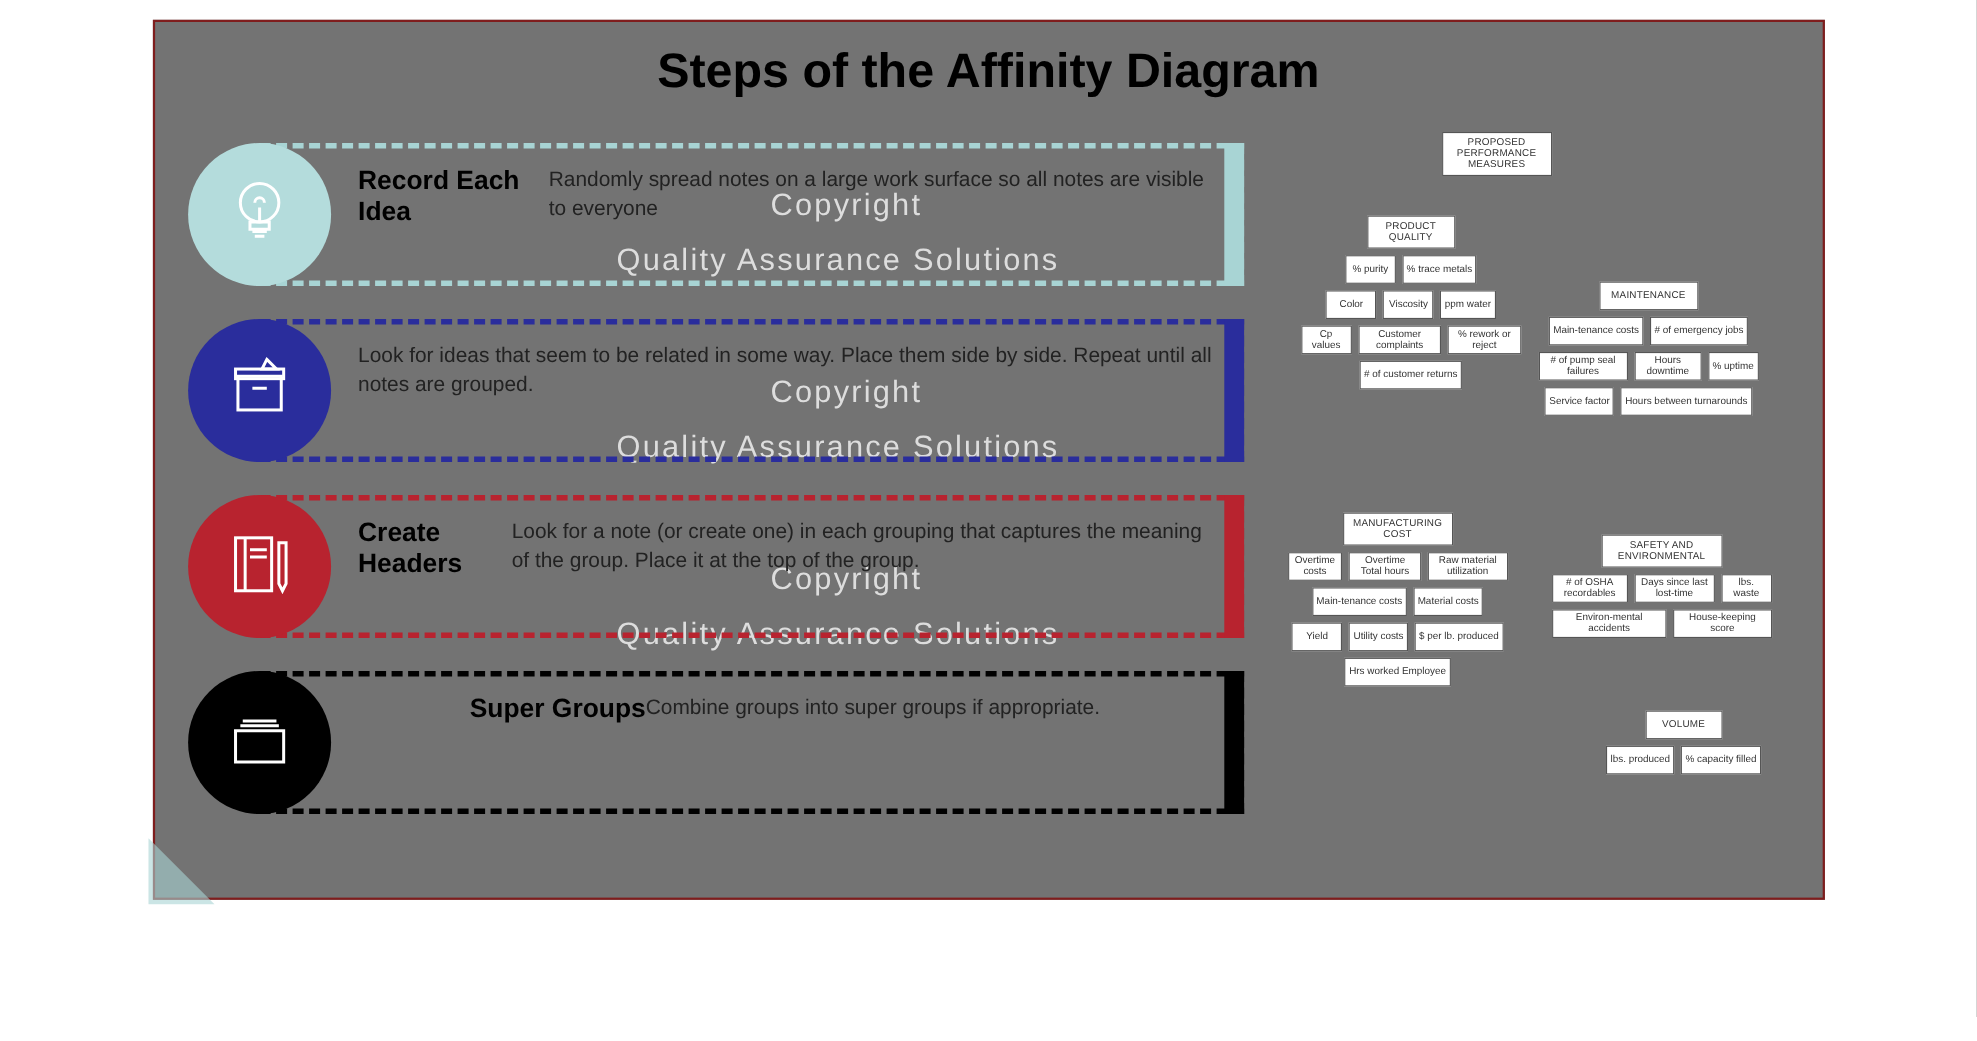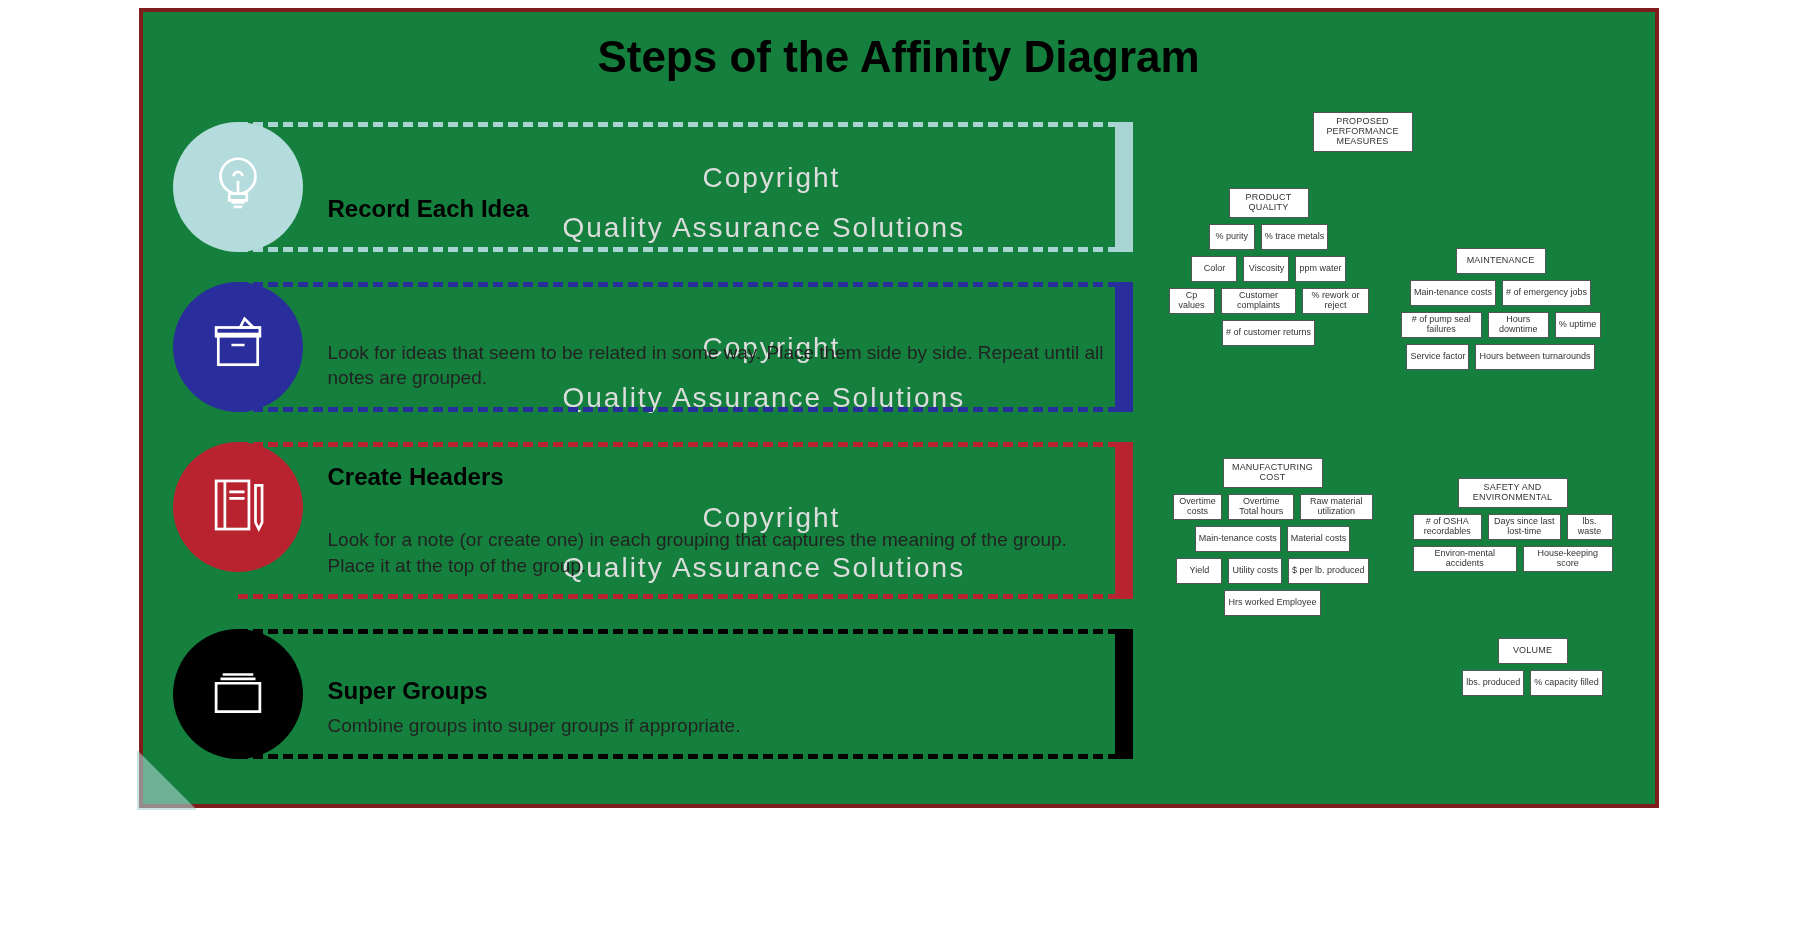--- a/index.html
+++ b/index.html
@@ -1,24 +1,24 @@
 <!DOCTYPE html>
 <html><head>
 <meta charset="utf-8">
 <style>
 * { box-sizing: border-box; margin: 0; padding: 0; }
 body { font-family: "Segoe UI", Arial, sans-serif; background: #fff; width: 1797px; height: 946px; overflow: hidden; position: relative; }
-.frame { border: 4px solid #7f1d1d; width: 1520px; height: 800px; margin: 8px auto; position: relative; background: #15803d; padding: 20px 30px; }
+.frame { border: 2px solid #7f1d1d; width: 1520px; height: 800px; margin: 18px auto; position: relative; background: #737373; padding: 20px 30px; }
 .title { font-size: 44px; font-weight: 700; text-align: center; margin-bottom: 30px; }
 .content { display: flex; gap: 20px; }
 .steps { flex: 0 0 960px; display: flex; flex-direction: column; gap: 30px; padding-top: 10px; }
 .step { position: relative; display: flex; align-items: flex-start; min-height: 130px; }
 .circle { width: 130px; height: 130px; border-radius: 50%; flex: 0 0 130px; display: flex; align-items: center; justify-content: center; position: relative; z-index: 2; }
 .circle svg { width: 70px; height: 70px; }
-.step-body { flex: 1; padding: 16px 24px 16px 90px; margin-left: -65px; border: 5px dashed; border-left: none; position: relative; min-height: 130px; display: flex; flex-direction: column; justify-content: flex-end; }
+.step-body { flex: 1; padding: 16px 24px 16px 90px; margin-left: -65px; border: 5px dashed; border-left: none; position: relative; min-height: 130px; display: flex; justify-content: center; }
 .step-body::after { content: ""; position: absolute; right: -5px; top: -5px; bottom: -5px; width: 18px; }
 .step-title { font-size: 24px; font-weight: 700; margin-bottom: 8px; }
 .step-desc { font-size: 19px; line-height: 1.35; color: #222; }
 .c-teal { background: #b4dcdc; } .b-teal { border-color: #a8d4d4; } .b-teal::after { background: #a8d4d4; }
 .c-blue { background: #2a2d9c; } .b-blue { border-color: #2a2d9c; } .b-blue::after { background: #2a2d9c; }
 .c-red  { background: #b8232f; } .b-red  { border-color: #b8232f; gap: 28px; } .b-red::after  { background: #b8232f; }
 .c-black{ background: #000;    } .b-black{ border-color: #000;    } .b-black::after{ background: #000; }
 
 .example { flex: 1; font-size: 10px; color: #333; position: relative; padding-top: 10px; }
 .ex-group { position: absolute; }
@@ -53,20 +53,21 @@
           <span>
             <svg viewBox="0 0 64 64" fill="none" stroke="#fff" stroke-width="2.5">
               <circle cx="32" cy="24" r="16"></circle>
                 <path d="M24 40h16v6H24zM26 48h12M28 52h8"></path>
               <path d="M32 28v12M28 24a4 4 0 018 0"></path>
             </svg>
           </span>
         </div>
         <div class="step-body b-teal">
           <div class="step-title">Record Each Idea</div>
+          <div class="step-desc">Randomly spread notes on a large work surface so all notes are visible to everyone</div>
         </div>
       </div>
 
       <div class="step">
         <div class="circle c-blue">
           <span>
             <svg viewBox="0 0 64 64" fill="none" stroke="#fff" stroke-width="2.5">
               <rect x="14" y="22" width="36" height="28"></rect>
                 <rect x="12" y="16" width="40" height="8"></rect>
               <path d="M26 32h12M38 8l8 8h-12l4-8z"></path>
@@ -109,21 +110,21 @@
       </div>
 
     </div>
 
     <div class="example">
 
       <div class="ex-group" style="top:0;left:160px;">
         <div class="ex-box ex-header" style="width:100px">PROPOSED PERFORMANCE MEASURES</div>
       </div>
 
-      <div class="ex-group" style="top:70px;left:16px;width:200px">
+      <div class="ex-group" style="top:70px;left:32px;width:200px">
         <div class="ex-row">
             <div class="ex-box ex-header" style="width:80px">PRODUCT QUALITY</div>
           </div>
         <div class="ex-row">
           <div class="ex-box">% purity</div>
           <div class="ex-box">% trace metals</div>
         </div>
         <div class="ex-row">
           <div class="ex-box">Color</div>
           <div class="ex-box">Viscosity</div>

